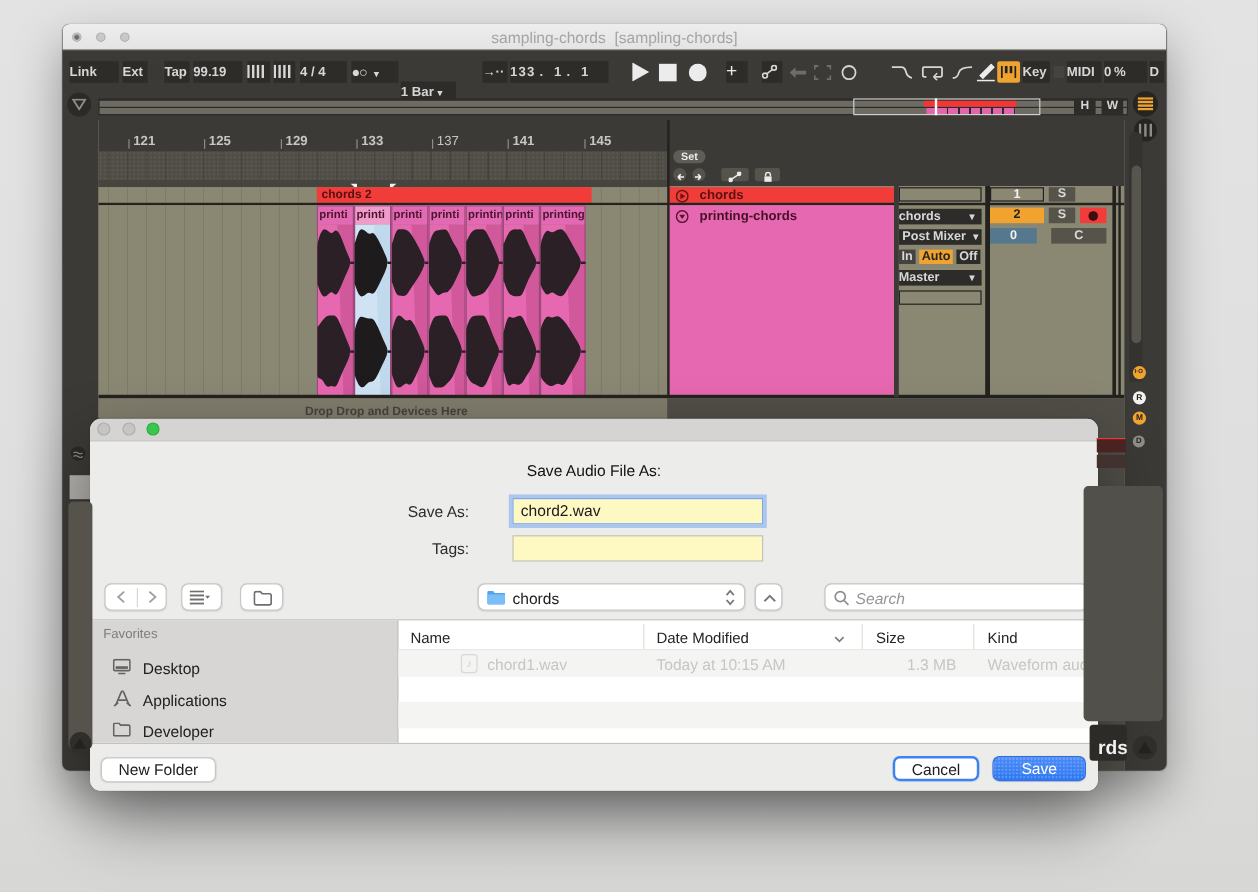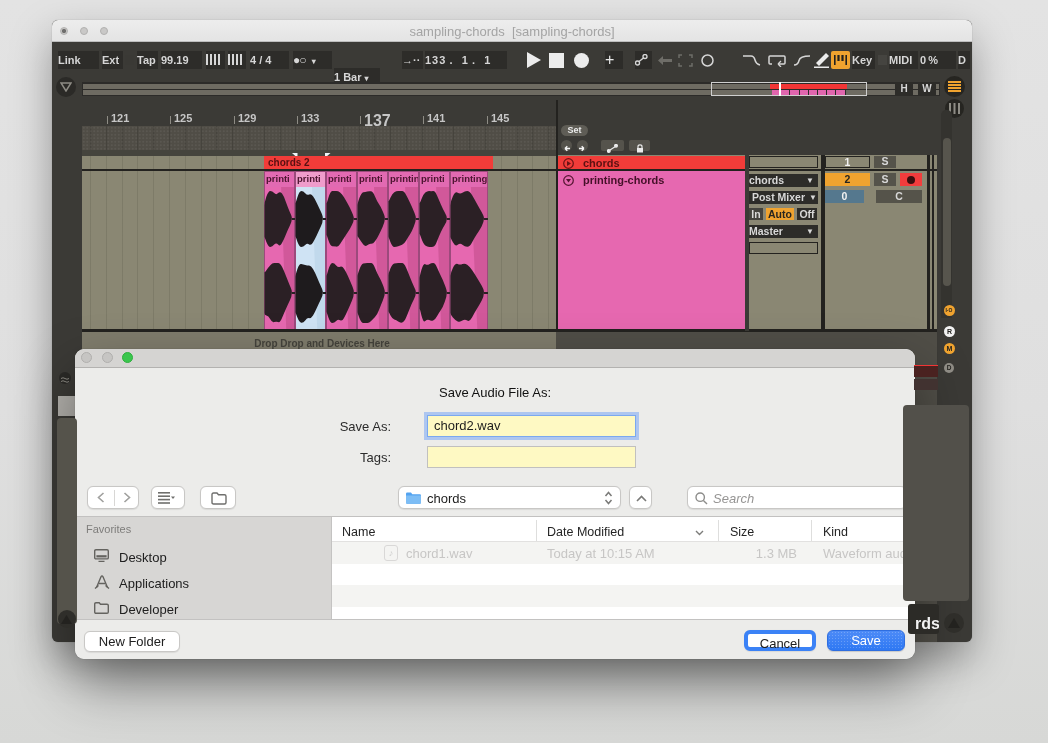--- a/index.html
+++ b/index.html
@@ -188,21 +188,21 @@
       </svg></div>
 
     <div id="panel">
 
       <div class="abs dark" style="left:0; top:0; width:855px; height:55px;"></div>
 
       <div class="abs" style="top:12px; left:29px;  color:#c6c6c6; font-size:11px; font-weight:bold;">121</div>
       <div class="abs" style="top:12px; left:92px;  color:#c6c6c6; font-size:11px; font-weight:bold;">125</div>
       <div class="abs" style="top:12px; left:156px; color:#c6c6c6; font-size:11px; font-weight:bold;">129</div>
       <div class="abs" style="top:12px; left:219px; color:#c6c6c6; font-size:11px; font-weight:bold;">133</div>
-      <div class="abs" style="top:12px; left:282px; color:#c6c6c6; font-size:16px; font-weight:bold;">137</div>
+      <div class="abs" style="top:12px; left:282px; color:#c6c6c6; font-size:11px; font-weight:normal;">137</div>
       <div class="abs" style="top:12px; left:345px; color:#c6c6c6; font-size:11px; font-weight:bold;">141</div>
       <div class="abs" style="top:12px; left:409px; color:#c6c6c6; font-size:11px; font-weight:bold;">145</div>
 
       <div class="abs" style="top:16px; left:25px;  width:1px; height:8px; background:#8e8c85;"></div>
       <div class="abs" style="top:16px; left:88px;  width:1px; height:8px; background:#8e8c85;"></div>
       <div class="abs" style="top:16px; left:152px; width:1px; height:8px; background:#8e8c85;"></div>
       <div class="abs" style="top:16px; left:215px; width:1px; height:8px; background:#8e8c85;"></div>
       <div class="abs" style="top:16px; left:278px; width:1px; height:8px; background:#8e8c85;"></div>
       <div class="abs" style="top:16px; left:341px; width:1px; height:8px; background:#8e8c85;"></div>
       <div class="abs" style="top:16px; left:405px; width:1px; height:8px; background:#8e8c85;"></div>
@@ -472,15 +472,15 @@
     <div class="abs" style="left:257px; top:193px; width:583px; height:21.5px; background:#f4f4f2;"></div>
     <div class="abs" style="left:257px; top:236px; width:583px; height:21.5px; background:#f4f4f2;"></div>
     <div class="abs" style="left:309px; top:196px; width:14px; height:16px; border:1px solid #d9d8d7; border-radius:3px; color:#cfcfce; font-size:9px; text-align:center; line-height:15px;">♪</div>
     <div class="abs" style="left:331px; top:197px; color:#c7c6c5;">chord1.wav</div>
     <div class="abs" style="left:472px; top:197px; color:#c7c6c5;">Today at 10:15 AM</div>
     <div class="abs" style="left:622px; top:197px; width:100px; text-align:right; color:#c7c6c5;">1.3 MB</div>
     <div class="abs" style="left:748px; top:197px; color:#c7c6c5; white-space:nowrap;">Waveform audio</div>
 
     <div class="abs" style="left:0; top:270px; width:840px; height:40px; background:#ececea; border-top:1px solid #c3c2c1; border-radius:0 0 9px 9px;"></div>
     <div class="abs" style="left:9px; top:282px; width:96px; height:21px; background:#fff; border:1px solid #c9c8c6; border-radius:6px; text-align:center; line-height:19px; color:#202020; box-shadow:0 0.5px 1px rgba(0,0,0,0.08);">New Folder</div>
-    <div class="abs" style="left:669px; top:280.5px; width:72px; height:21px; background:#fff; border:4px solid #3b82f6; border-radius:6px; text-align:center; line-height:19px; color:#202020; box-shadow:0 0.5px 1px rgba(0,0,0,0.08);">Cancel</div>
+    <div class="abs" style="left:669px; top:280.5px; width:72px; height:21px; background:#fff; border:2px solid #3b82f6; border-radius:6px; text-align:center; line-height:19px; color:#202020; box-shadow:0 0.5px 1px rgba(0,0,0,0.08);">Cancel</div>
     <div class="abs" style="left:752px; top:280.5px; width:78px; height:21px; background-image:radial-gradient(rgba(255,255,255,0.22) 0.8px, transparent 1px), linear-gradient(#4d8bf7,#2e78f3); background-size:3px 3px, 100% 100%; border:1px solid #2e6ee0; border-radius:6px; text-align:center; line-height:19px; color:#fff; box-shadow:0 0.5px 1px rgba(0,0,0,0.15);">Save</div>
   </div>
 
 </body></html>

